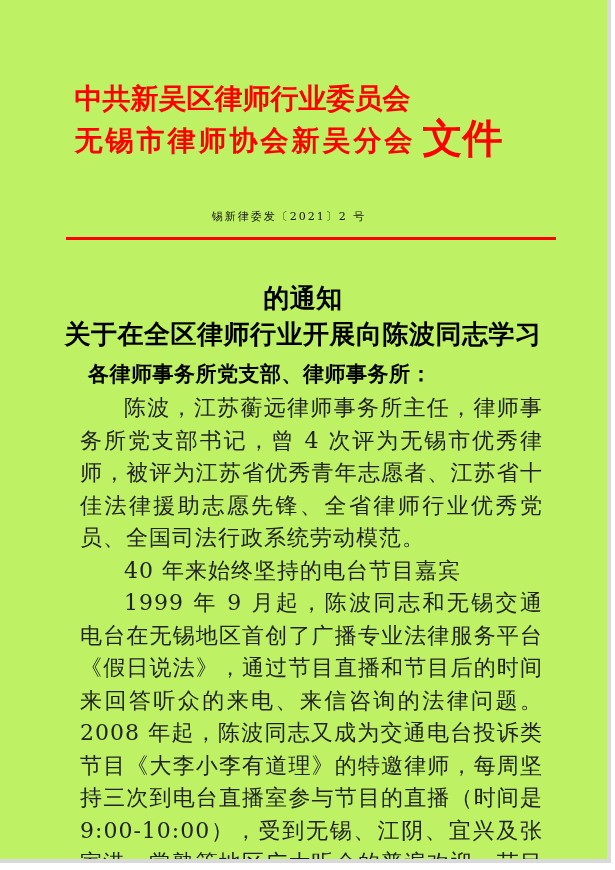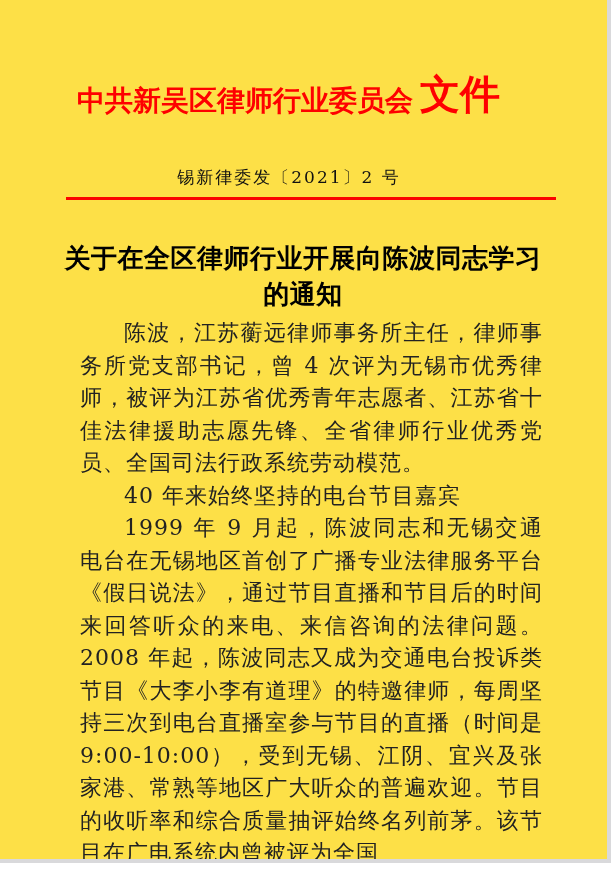--- a/index.html
+++ b/index.html
@@ -7,21 +7,21 @@
     padding: 0;
     background: #ffffff;
     width: 615px;
     height: 870px;
     overflow: hidden;
   }
   .page {
     position: relative;
     width: 607px;
     height: 859px;
-    background: #fde047;
+    background: #bef264;
     border-right: 4px solid #d9d9db;
     border-bottom: 4px solid #d9d9db;
     font-family: "DejaVu Serif", "Liberation Serif", serif;
     color: #1a1a1a;
     overflow: hidden;
   }
   
   .letterhead {
     display: flex;
     justify-content: center;
@@ -32,40 +32,40 @@
   .org-lines {
     font-family: "DejaVu Sans", "Liberation Sans", sans-serif;
     font-weight: bold;
     font-size: 28px;
     line-height: 42px;
     color: #fe0000;
     white-space: nowrap;
   }
   .org-line-2 { letter-spacing: 3px; }
   .doc-mark {
-    font-family: Liberation Mono, monospace;
+    font-family: Liberation Sans, sans-serif;
     font-weight: bold;
     font-size: 40px;
     line-height: 1;
     color: #fe0000;
     margin-left: 7px;
     padding-bottom: 4px;
     white-space: nowrap;
   }
   
   .content {
     width: 490px;
     margin-left: 66px;
   }
   .doc-number {
     margin-top: 44px;
     text-align: center;
     position: relative;
     left: -22px;
-    font-size: 17px;
+    font-size: 11px;
     line-height: 22px;
     letter-spacing: 2px;
     color: #111111;
     white-space: nowrap;
   }
   .red-line {
     margin-top: 9px;
     width: 490px;
     height: 3px;
     background: #fb0300;
@@ -105,35 +105,37 @@
   }
 </style>
 </head>
 <body>
 
 <div class="page">
 
   <div class="letterhead">
     <div class="org-lines">
       <div class="org-line-1">中共新吴区律师行业委员会</div>
+      <div class="org-line-2">无锡市律师协会新吴分会</div>
     </div>
     <div class="doc-mark">文件</div>
   </div>
 
   <div class="content">
 
     <div class="doc-number">锡新律委发〔2021〕2 号</div>
 
     <div class="red-line"></div>
 
     <h1 class="title">
+      <span>的通知</span>
       <span>关于在全区律师行业开展向陈波同志学习</span>
-      <span>的通知</span>
     </h1>
 
+    <div class="addressee">各律师事务所党支部、律师事务所：</div>
 
     <div class="body">
       <p>陈波，江苏蘅远律师事务所主任，律师事务所党支部书记，曾 4 次评为无锡市优秀律师，被评为江苏省优秀青年志愿者、江苏省十佳法律援助志愿先锋、全省律师行业优秀党员、全国司法行政系统劳动模范。</p>
       <p>40 年来始终坚持的电台节目嘉宾</p>
       <p>1999 年 9 月起，陈波同志和无锡交通电台在无锡地区首创了广播专业法律服务平台《假日说法》，通过节目直播和节目后的时间来回答听众的来电、来信咨询的法律问题。2008 年起，陈波同志又成为交通电台投诉类节目《大李小李有道理》的特邀律师，每周坚持三次到电台直播室参与节目的直播（时间是 9:00-10:00），受到无锡、江阴、宜兴及张家港、常熟等地区广大听众的普遍欢迎。节目的收听率和综合质量抽评始终名列前茅。该节目在广电系统内曾被评为全国</p>
     </div>
 
   </div>
 </div>
 

